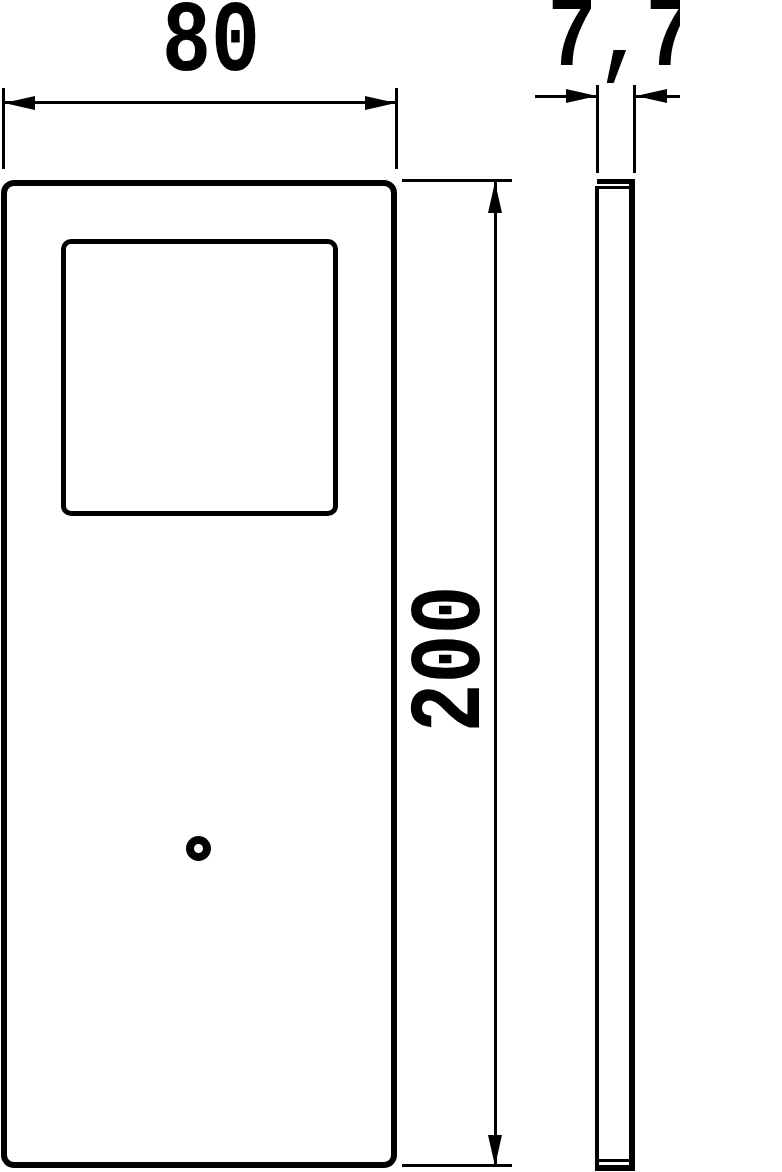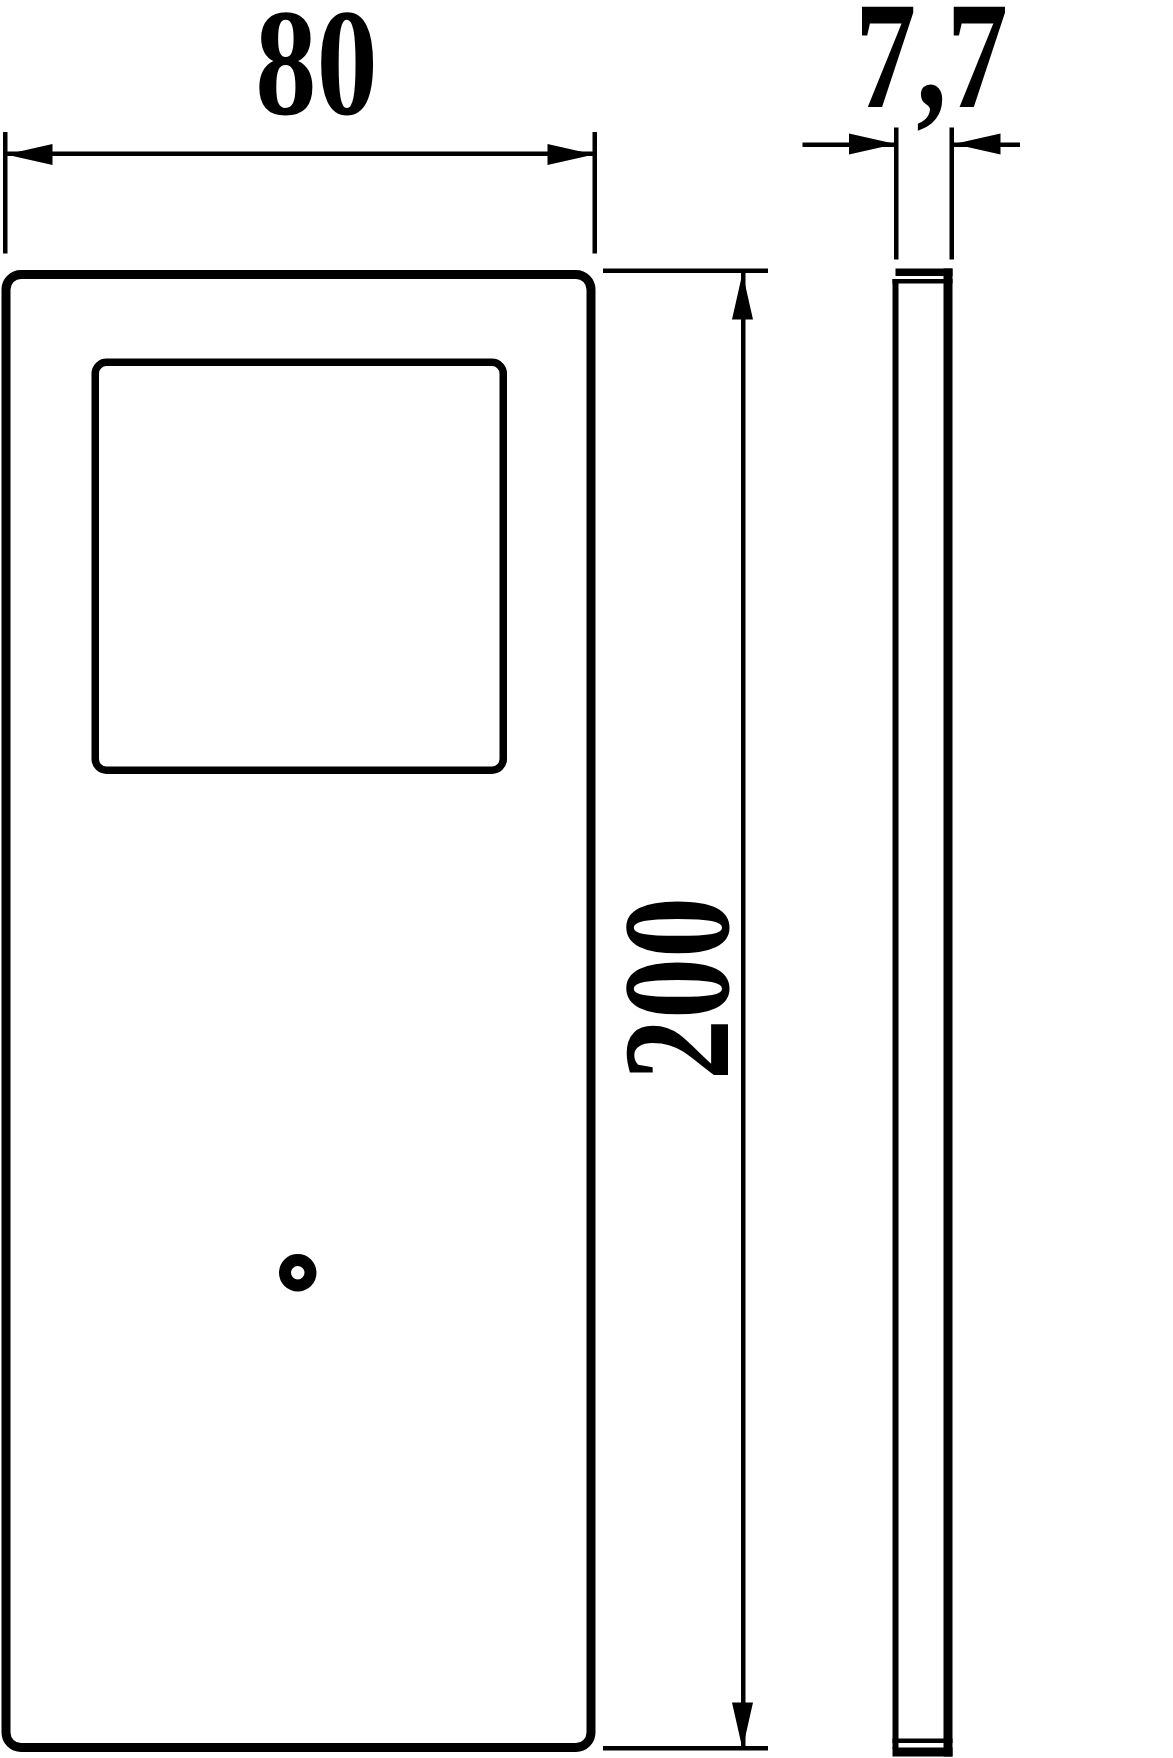--- a/index.html
+++ b/index.html
@@ -5,21 +5,21 @@
   :root{
     --line:#000000;
     --bg:#ffffff;
   }
   html,body{margin:0;padding:0;background:var(--bg);}
   .canvas{
     position:relative;
     width:680px;height:1172px;
     background:var(--bg);
     overflow:hidden;
-    font-family:Liberation Serif, serif;
+    font-family:Liberation Mono, monospace;
   }
   
   .ln{position:absolute;background:var(--line);}
   
   .outline{position:absolute;border-style:solid;border-color:var(--line);background:transparent;box-sizing:border-box;}
   
   .arrow{position:absolute;width:0;height:0;}
   .arrow.right{border-top:7px solid transparent;border-bottom:7px solid transparent;border-left:31px solid var(--line);}
   .arrow.left {border-top:7px solid transparent;border-bottom:7px solid transparent;border-right:31px solid var(--line);}
   .arrow.up   {border-left:7px solid transparent;border-right:7px solid transparent;border-bottom:31px solid var(--line);}

